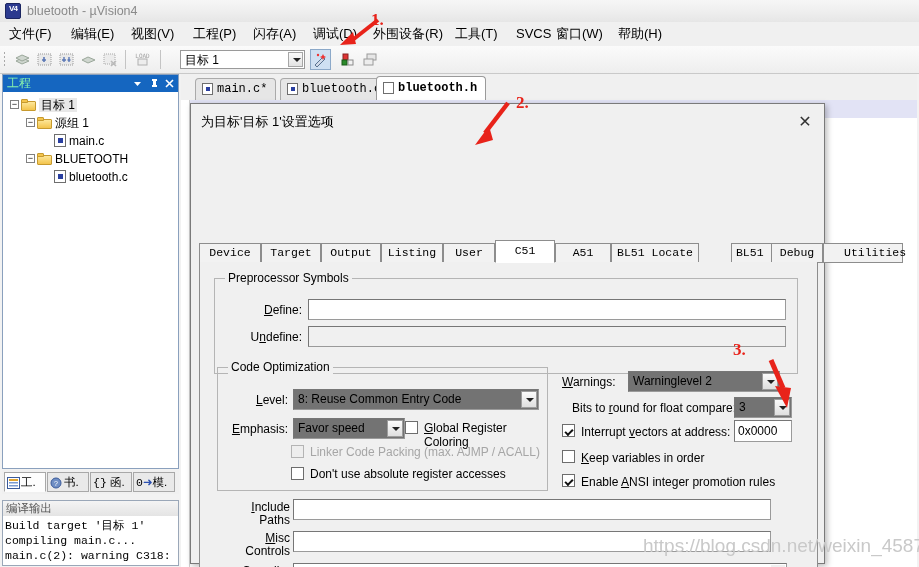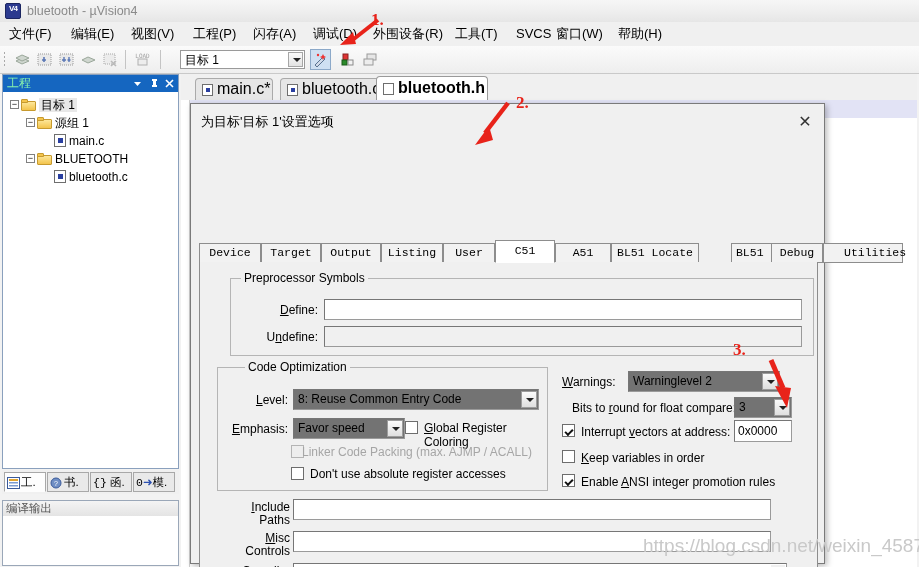--- a/index.html
+++ b/index.html
@@ -74,21 +74,21 @@
   #out-pane{left:2px;top:500px;width:177px;height:66px;background:#fff;border:1px solid #9aa7b8;box-sizing:border-box;}
   #out-head{left:0;top:0;width:175px;height:15px;background:linear-gradient(to bottom,#f4f4f4,#e4e4e4);}
   #out-title{left:3px;top:0;height:15px;line-height:15px;font-size:11.5px;color:#555;}
   #out-body{left:2px;top:17px;width:171px;height:47px;overflow:hidden;
     font-family:"Liberation Mono","DejaVu Sans Mono",monospace;font-size:11.5px;line-height:15px;}
 
   
   #editor-area{left:181px;top:74px;width:736px;height:493px;background:#fff;}
   #edit-tabs{left:0;top:0;width:736px;height:26px;background:#f0f0f0;border-bottom:1px solid #b8b8b8;}
   .etab{top:4px;height:22px;border:1px solid #aaa;border-bottom:none;background:#e6e6e6;
-    border-radius:4px 4px 0 0;box-sizing:border-box;font-size:16px;line-height:20px;padding:0 2px 0 6px;white-space:nowrap;}
+    border-radius:4px 4px 0 0;box-sizing:border-box;font-size:12px;line-height:20px;padding:0 8px 0 6px;white-space:nowrap;font-family:Liberation Mono, monospace;}
   .etab.active{background:#fff;border-color:#9a9a9a;font-weight:bold;top:2px;height:24px;line-height:22px;}
   .etico{display:inline-block;width:11px;height:12px;vertical-align:middle;margin-right:4px;position:relative;
     background:#fff;border:1px solid #6e6e6e;box-sizing:border-box;}
   .etico.c:after{content:"";position:absolute;left:3px;top:3px;width:4px;height:4px;background:#2a3fa0;}
   #editor-canvas{left:0;top:26px;width:736px;height:467px;background:#fff;}
   #edit-blue{left:0;top:0;width:736px;height:18px;background:#e2e3f5;}
   #edit-leftgut{left:0;top:0;width:8px;height:467px;background:#fff;border-right:1px solid #cfcfcf;}
 
   
   #dialog{left:190px;top:103px;width:635px;height:461px;background:#f0f0f0;
@@ -301,20 +301,25 @@
   </div>
   <div class="abs ptab" style="left:131px;width:42px;">
     <span style="font-family:'Liberation Mono',monospace;">0</span><span style="color:#2a4fb0;">➜</span><span>模.</span>
   </div>
 </div>
 
 <div class="abs" id="out-pane">
   <div class="abs" id="out-head">
     <div class="abs" id="out-title">编译输出</div>
   </div>
+  <div class="abs" id="out-body">
+    <div>Build target '目标 1'</div>
+    <div>compiling main.c...</div>
+    <div>main.c(2): warning C318:</div>
+  </div>
 </div>
 
 <div class="abs" id="dialog">
   <div class="abs" id="dlg-title">为目标'目标 1'设置选项</div>
   <div class="abs" id="dlg-close">✕</div>
 
   <div class="abs" id="dlg-tabs">
     <div class="abs dtab" style="left:0px;width:62px;">Device</div>
     <div class="abs dtab" style="left:62px;width:60px;">Target</div>
     <div class="abs dtab" style="left:122px;width:60px;">Output</div>
@@ -323,34 +328,34 @@
     <div class="abs dtab active" style="left:296px;width:60px;">C51</div>
     <div class="abs dtab" style="left:356px;width:56px;">A51</div>
     <div class="abs dtab" style="left:412px;width:88px;">BL51 Locate</div>
     <div class="abs dtab" style="left:500px;width:72px;margin-left:32px;">BL51 Misc</div>
     <div class="abs dtab" style="left:572px;width:52px;">Debug</div>
     <div class="abs dtab" style="left:624px;width:80px;padding-left:20px;">Utilities</div>
   </div>
 
   <div class="abs" id="dlg-page">
 
-    <div class="abs gbox" style="left:30px;top:16px;width:584px;height:78px;">
+    <div class="abs gbox" style="left:14px;top:16px;width:584px;height:96px;">
       <div class="abs glabel" style="left:10px;">Preprocessor Symbols</div>
       <div class="abs flabel" style="left:19px;top:24px;width:68px;text-align:right;"><span class="ul">D</span>efine:</div>
       <div class="abs tin" style="left:93px;top:20px;width:478px;height:21px;">
         <div class="tv"></div>
       </div>
       <div class="abs flabel" style="left:19px;top:51px;width:68px;text-align:right;">U<span class="ul">n</span>define:</div>
       <div class="abs tin ro" style="left:93px;top:47px;width:478px;height:21px;">
         <div class="tv"></div>
       </div>
     </div>
 
     <div class="abs gbox" style="left:17px;top:105px;width:331px;height:124px;">
-      <div class="abs glabel" style="left:27px;">Code Optimization</div>
+      <div class="abs glabel" style="left:10px;">Code Optimization</div>
 
       <div class="abs flabel" style="left:8px;top:25px;width:62px;text-align:right;"><span class="ul">L</span>evel:</div>
       <div class="abs combo" style="left:75px;top:21px;width:246px;height:21px;">
         <div class="cv">8: Reuse Common Entry Code</div>
         <div class="cbtn">
             <div class="tri-d"></div>
           </div>
       </div>
 
       <div class="abs flabel" style="left:0px;top:54px;width:70px;text-align:right;"><span class="ul">E</span>mphasis:</div>
@@ -358,21 +363,21 @@
         <div class="cv">Favor speed</div>
         <div class="cbtn">
             <div class="tri-d"></div>
           </div>
       </div>
 
       <div class="abs cbx" style="left:187px;top:53px;"></div>
       <div class="abs flabel" style="left:206px;top:53px;"><span class="ul">G</span>lobal Register Coloring</div>
 
       <div class="abs cbx dis" style="left:73px;top:77px;"></div>
-      <div class="abs flabel dim" style="left:84px;top:77px;">Linker Code Packing (max. AJMP / ACALL)</div>
+      <div class="abs flabel dim" style="left:92px;top:77px;">Linker Code Packing (max. AJMP / ACALL)</div>
 
       <div class="abs cbx" style="left:73px;top:99px;"></div>
       <div class="abs flabel" style="left:92px;top:99px;">Don't use absolute register accesses</div>
     </div>
 
     <div class="abs" style="left:362px;top:108px;width:245px;height:122px;">
       <div class="abs flabel" style="left:0px;top:5px;"><span class="ul">W</span>arnings:</div>
       <div class="abs combo" style="left:66px;top:1px;width:152px;height:21px;">
         <div class="cv">Warninglevel 2</div>
         <div class="cbtn">

